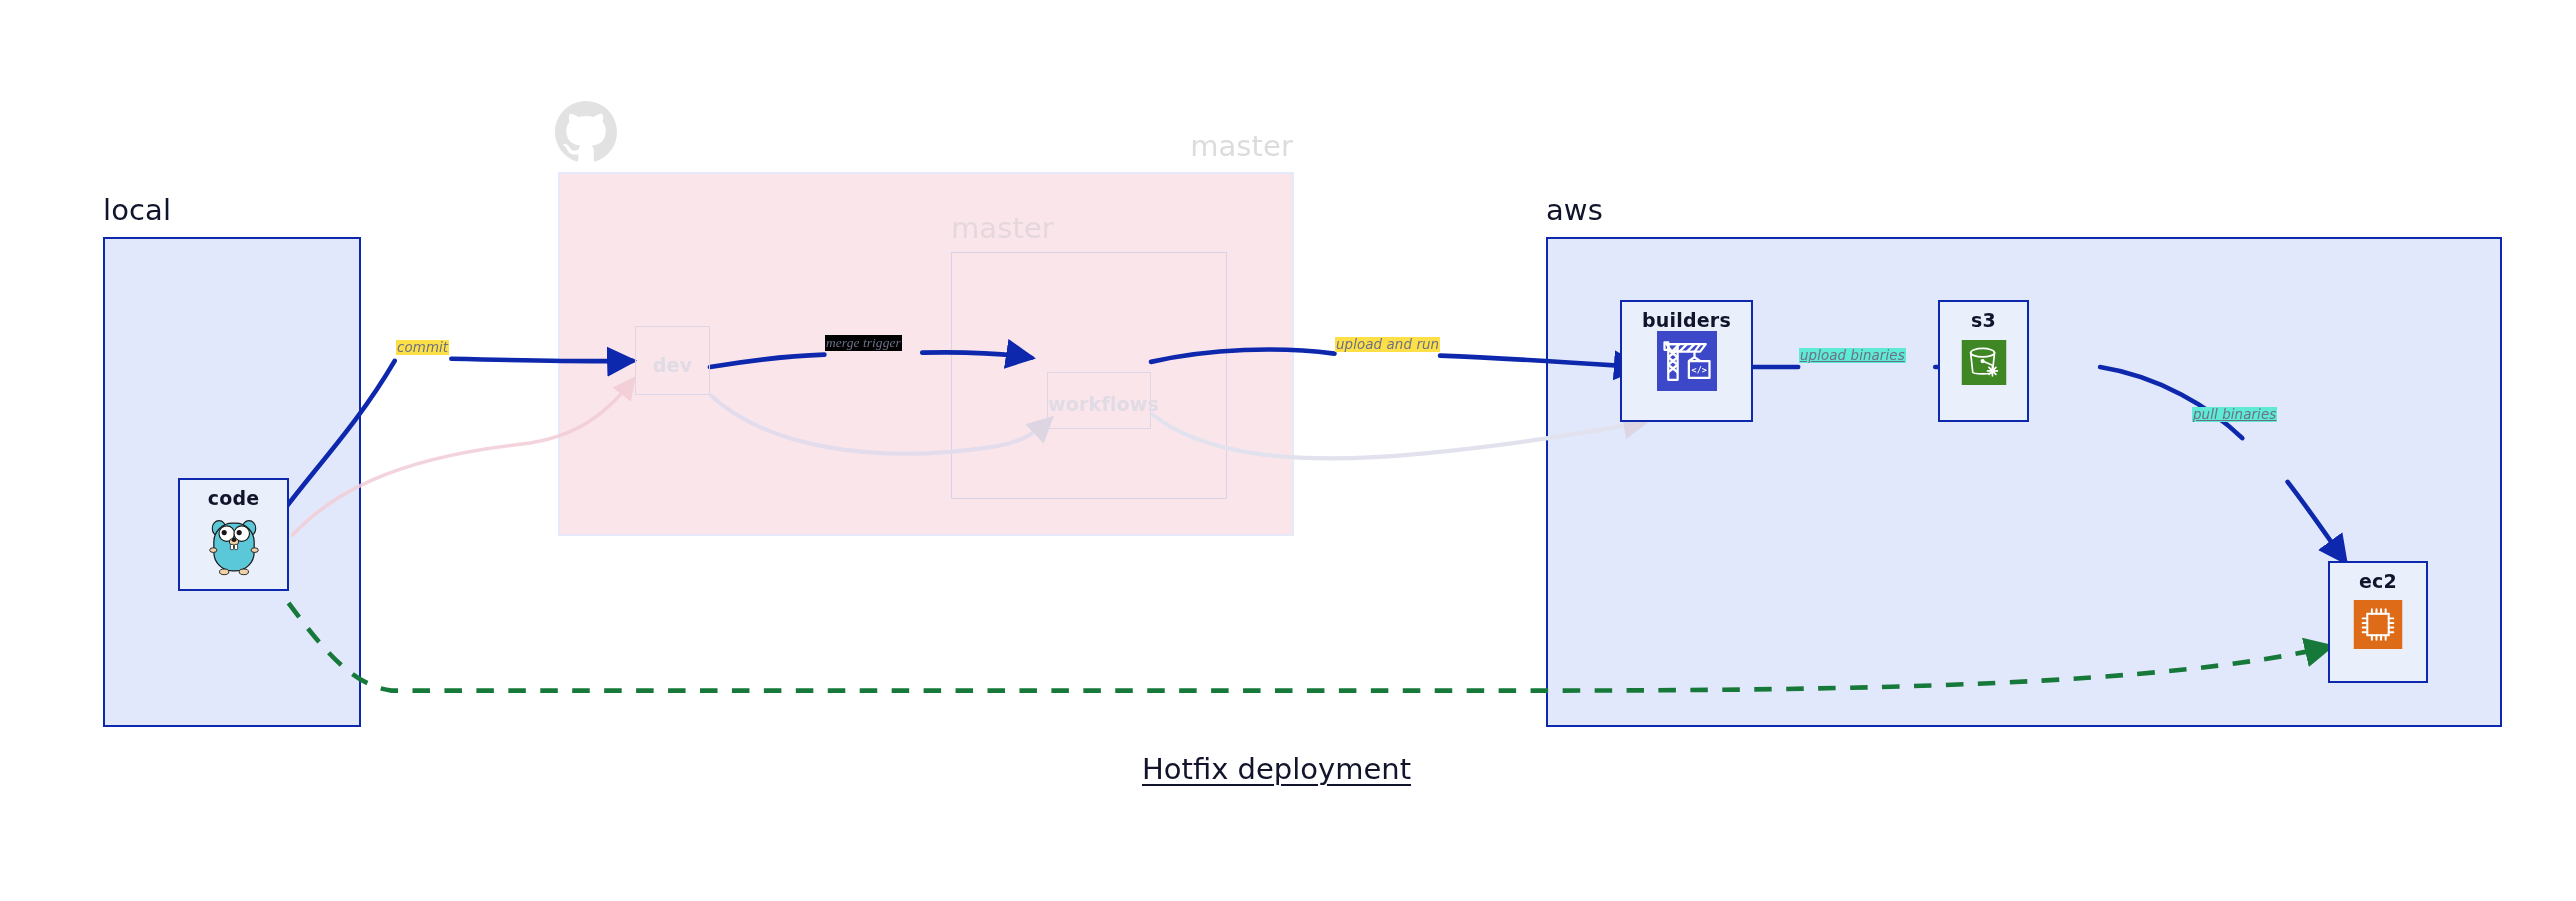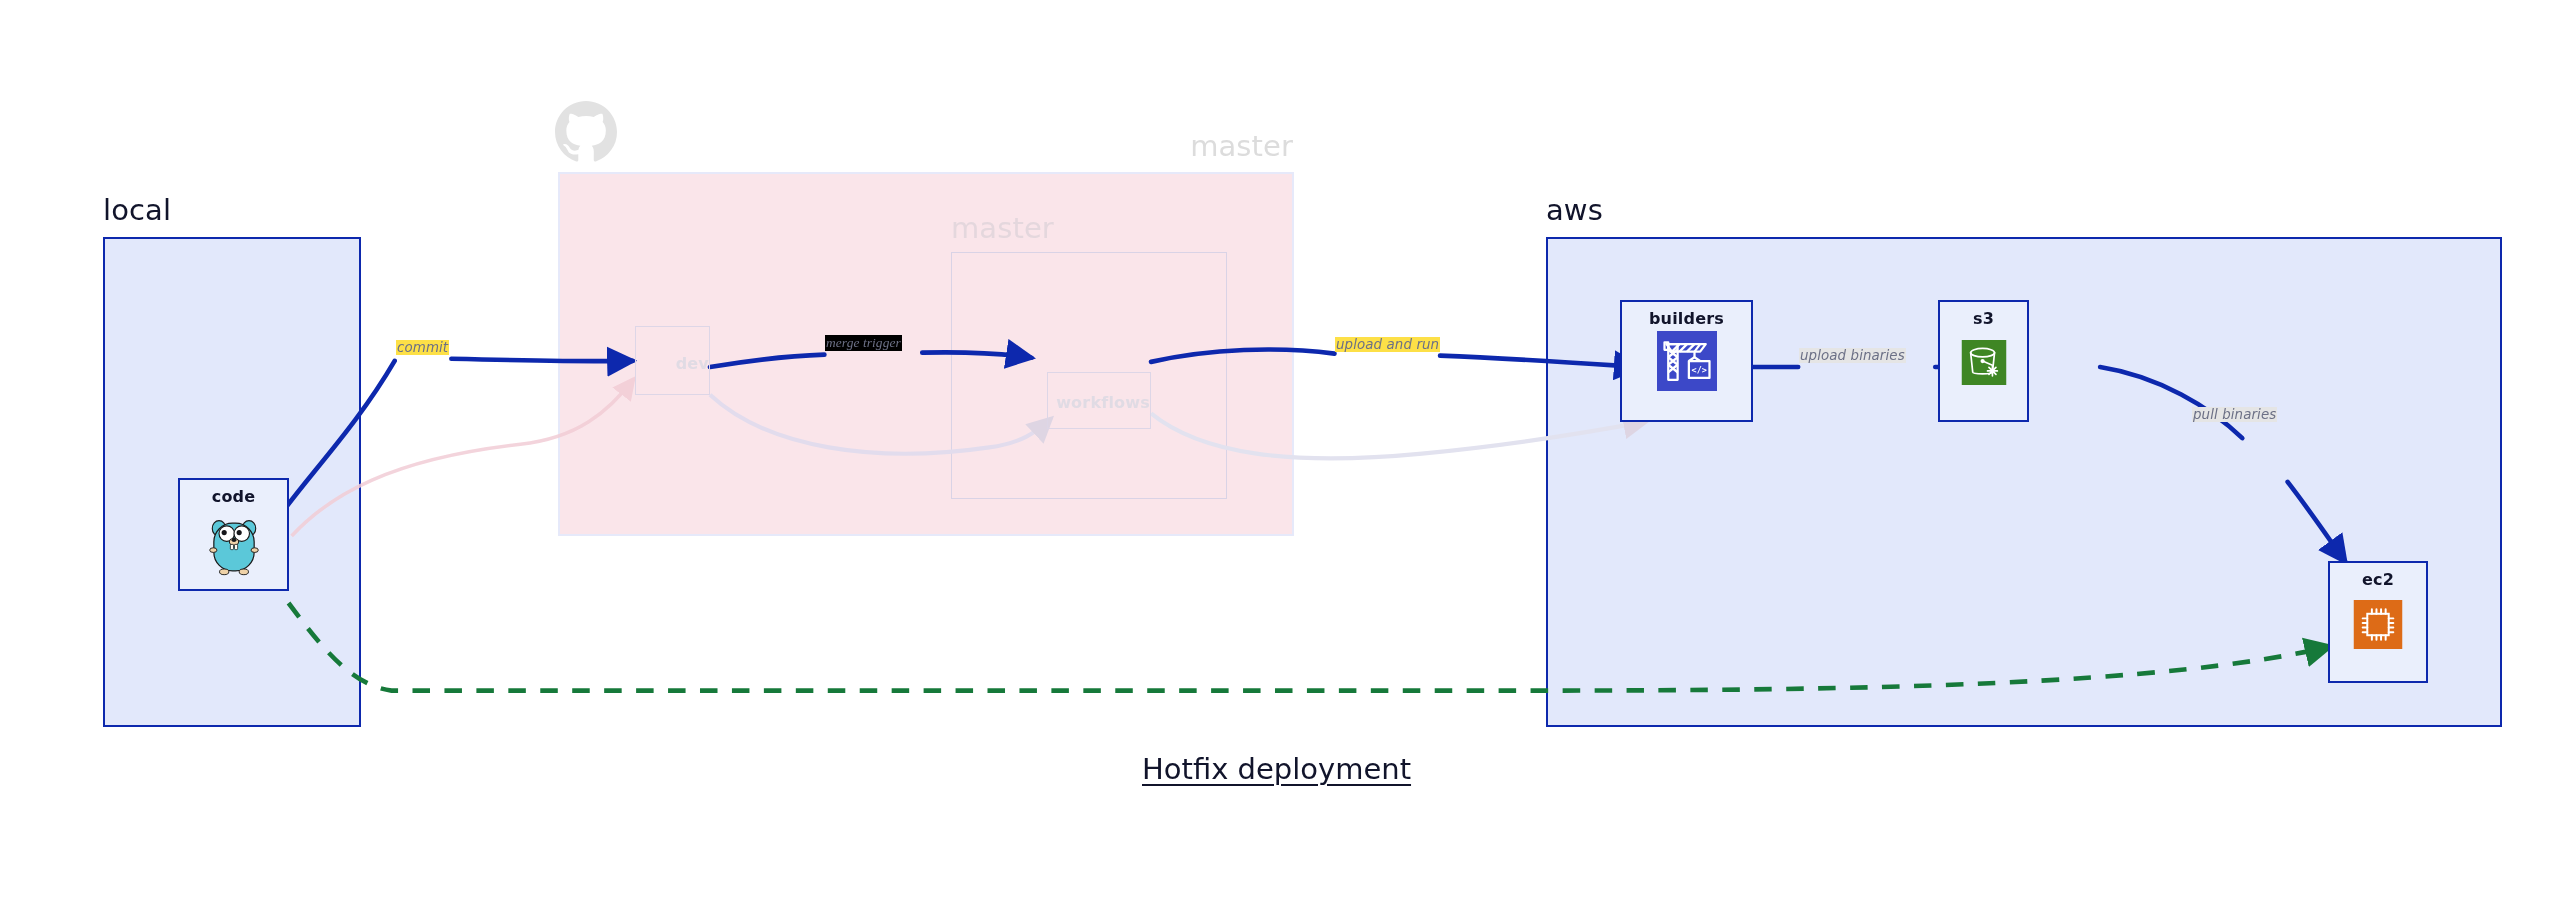--- a/index.html
+++ b/index.html
@@ -23,42 +23,42 @@
   .container{position:absolute;box-sizing:border-box;}
   .container.local{background:#e2e8fb;border:2.6px solid #0d28ad;}
   .container.aws{background:#e2e8fb;border:2.6px solid #0d28ad;}
   .container.github{background:#fae5ea;border:2.1px solid #e6e9fa;}
   .container.master{background:transparent;border:1.5px solid #d9d3e6;}
 
   
   .node{position:absolute;box-sizing:border-box;background:#eaeffc;border:2.6px solid #0d28ad;}
   .node .node-title{
     position:absolute;left:0;right:0;top:7.2px;text-align:center;
-    font-size:16px;font-weight:bold;color:#11142b;letter-spacing:0.2px;
+    font-size:19px;font-weight:bold;color:#11142b;letter-spacing:0.2px;
   }
   .node .node-icon{position:absolute;left:50%;transform:translateX(-50%);}
 
   .node.dim{background:transparent;border:1.5px solid #ddd6e7;}
-  .node.dim .node-title{color:#e0dbe4;text-align:right;}
+  .node.dim .node-title{color:#e0dbe4;}
 
   
   .diagram-title{
     position:absolute;font-size:29px;color:#11142b;
     text-decoration:underline;text-underline-offset:5.2px;
     text-decoration-thickness:2.1px;white-space:nowrap;
   }
 
   
   .edge-label{
     position:absolute;font-size:13.4px;font-style:italic;color:#6c7086;
     white-space:nowrap;background:transparent;letter-spacing:0.1px;
   }
   .edge-label.onwhite{background:#fde047;padding:0 1px;}
   .edge-label.onpink{background:#000000;padding:0 1px;font-family:Liberation Serif, serif;}
-  .edge-label.onblue{background:#e5e5e5;padding:0 1px;}
+  .edge-label.onblue{background:#5eead4;padding:0 1px;text-decoration:underline;}
   .octo{position:absolute;}
 </style>
 </head>
 <body>
 
 <div id="stage">
 
   <div class="container github" style="left:558px;top:172px;width:736px;height:364px;"></div>
 
   <div class="container master" style="left:951px;top:252px;width:276px;height:247px;"></div>

